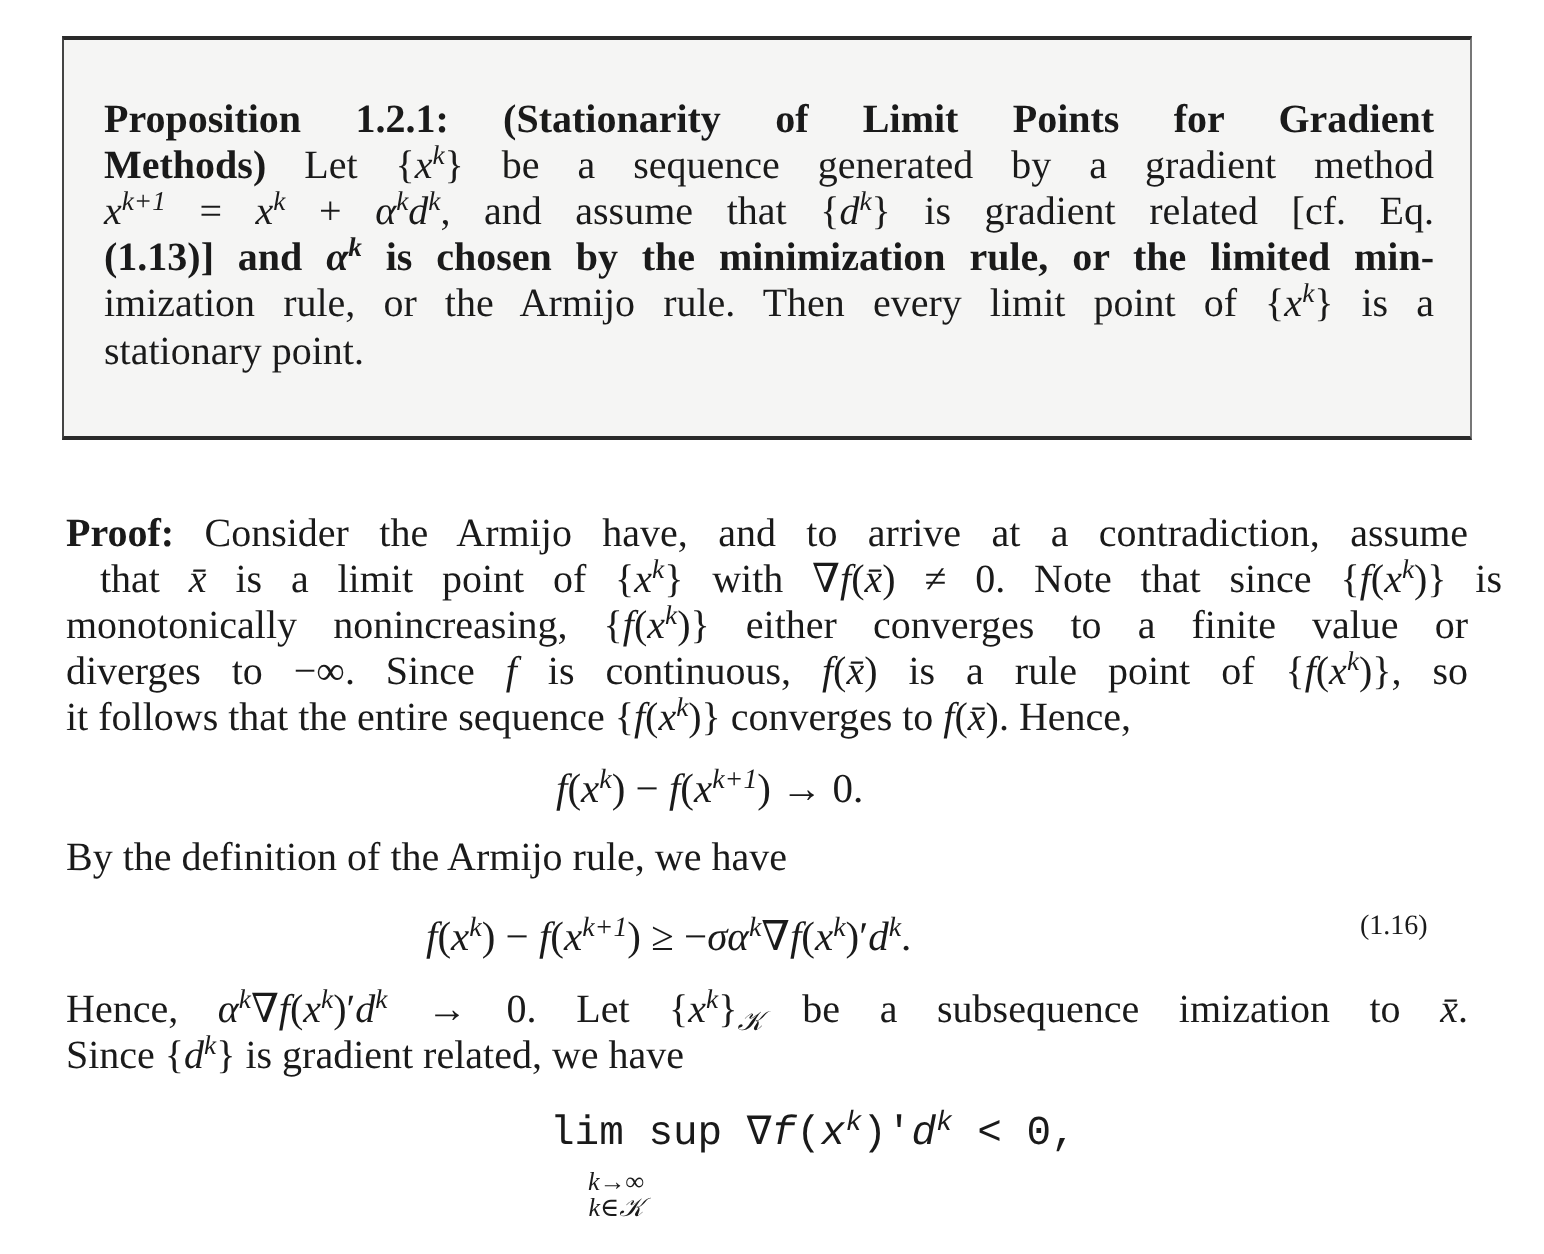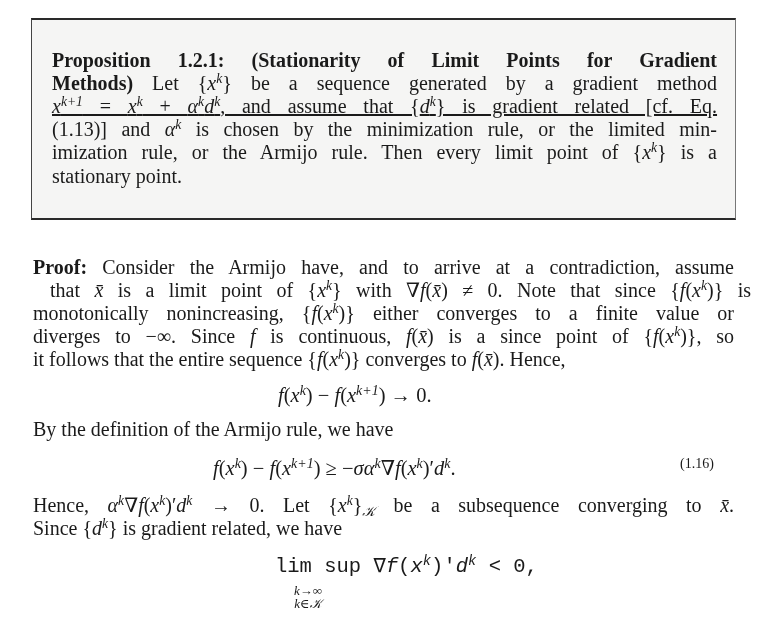--- a/index.html
+++ b/index.html
@@ -24,25 +24,25 @@
 <div class="box"></div>
 
 <div class="line just" style="left:52px; top:49px; width:665px;">
   <span class="b">Proposition 1.2.1: (Stationarity of Limit Points for Gradient</span>
 </div>
 
 <div class="line just" style="left:52px; top:72px; width:665px;">
   <span class="b">Methods)</span><span> Let {</span><span class="m">x</span><sup class="m">k</sup><span>} be a sequence generated by a gradient method</span>
 </div>
 
-<div class="line just" style="left:52px; top:95px; width:665px;text-decoration:underline;">
+<div class="line just" style="left:52px; top:95px; width:665px;">
   <span class="m">x</span><sup class="m">k+1</sup> = <span class="m">x</span><sup class="m">k</sup> + <span class="m">α</span><sup class="m">k</sup><span class="m">d</span><sup class="m">k</sup><span>, and assume that {</span><span class="m">d</span><sup class="m">k</sup><span>} is gradient related [cf. Eq.</span>
 </div>
 
-<div class="line just" style="left:52px; top:118px; width:665px;">
+<div class="line just" style="left:52px; top:118px; width:665px;font-weight:bold;">
   <span>(1.13)] and </span><span class="m">α</span><sup class="m">k</sup><span> is chosen by the minimization rule, or the limited min-</span>
 </div>
 
 <div class="line just" style="left:52px; top:141px; width:665px;">
   <span>imization rule, or the Armijo rule. Then every limit point of {</span><span class="m">x</span><sup class="m">k</sup><span>} is a</span>
 </div>
 
 <div class="line" style="left:52px; top:165px;">
   <span>stationary point.</span>
 </div>
@@ -53,42 +53,42 @@
 
 <div class="line just" style="left:33px; top:279px; width:701px;margin-left:17px;">
   <span>that </span><span class="m">x̄</span><span> is a limit point of {</span><span class="m">x</span><sup class="m">k</sup><span>} with ∇</span><span class="m">f</span>(<span class="m">x̄</span><span>) ≠ 0. Note that since {</span><span class="m">f</span>(<span class="m">x</span><sup class="m">k</sup><span>)} is</span>
 </div>
 
 <div class="line just" style="left:33px; top:302px; width:701px;">
   <span>monotonically nonincreasing, {</span><span class="m">f</span>(<span class="m">x</span><sup class="m">k</sup><span>)} either converges to a finite value or</span>
 </div>
 
 <div class="line just" style="left:33px; top:325px; width:701px;">
-  <span>diverges to −∞. Since </span><span class="m">f</span><span> is continuous, </span><span class="m">f</span>(<span class="m">x̄</span><span>) is a since point of {</span><span class="m">f</span>(<span class="m">x</span><sup class="m">k</sup><span>)}, so</span>
+  <span>diverges to −∞. Since </span><span class="m">f</span><span> is continuous, </span><span class="m">f</span>(<span class="m">x̄</span><span>) is a rule point of {</span><span class="m">f</span>(<span class="m">x</span><sup class="m">k</sup><span>)}, so</span>
 </div>
 
 <div class="line" style="left:33px; top:348px;">
   <span>it follows that the entire sequence {</span><span class="m">f</span>(<span class="m">x</span><sup class="m">k</sup><span>)} converges to </span><span class="m">f</span>(<span class="m">x̄</span><span>). Hence,</span>
 </div>
 
 <div class="eq" style="left:278px; top:384px;">
   <span class="m">f</span>(<span class="m">x</span><sup class="m">k</sup>) − <span class="m">f</span>(<span class="m">x</span><sup class="m">k+1</sup>) → 0.
 </div>
 
 <div class="line" style="left:33px; top:418px;">
   <span>By the definition of the Armijo rule, we have</span>
 </div>
 
 <div class="eq" style="left:213px; top:456px;">
   <span class="m">f</span>(<span class="m">x</span><sup class="m">k</sup>) − <span class="m">f</span>(<span class="m">x</span><sup class="m">k+1</sup>) ≥ −<span class="m">σα</span><sup class="m">k</sup>∇<span class="m">f</span>(<span class="m">x</span><sup class="m">k</sup>)′<span class="m">d</span><sup class="m">k</sup>.
 </div>
 <div class="eqnum" style="left:680px; top:456px;">(1.16)</div>
 
 <div class="line just" style="left:33px; top:494px; width:701px;">
-  <span>Hence, </span><span class="m">α</span><sup class="m">k</sup>∇<span class="m">f</span>(<span class="m">x</span><sup class="m">k</sup>)′<span class="m">d</span><sup class="m">k</sup> → 0. Let {<span class="m">x</span><sup class="m">k</sup>}<sub class="m">𝒦</sub><span> be a subsequence converging to </span><span class="m">x̄</span>.
+  <span>Hence, </span><span class="m">α</span><sup class="m">k</sup>∇<span class="m">f</span>(<span class="m">x</span><sup class="m">k</sup>)′<span class="m">d</span><sup class="m">k</sup> → 0. Let {<span class="m">x</span><sup class="m">k</sup>}<sub class="m">𝒦</sub><span> be a subsequence imization to </span><span class="m">x̄</span>.
 </div>
 
 <div class="line" style="left:33px; top:517px;text-align:center;">
   <span>Since {</span><span class="m">d</span><sup class="m">k</sup><span>} is gradient related, we have</span>
 </div>
 
 <div class="eq" style="left:275px; top:553px;font-family:Liberation Mono, monospace;">
   lim sup ∇<span class="m">f</span>(<span class="m">x</span><sup class="m">k</sup>)′<span class="m">d</span><sup class="m">k</sup> &lt; 0,
 </div>
 <div class="under" style="left:283px; top:584px; width:50px;">k→∞</div>

